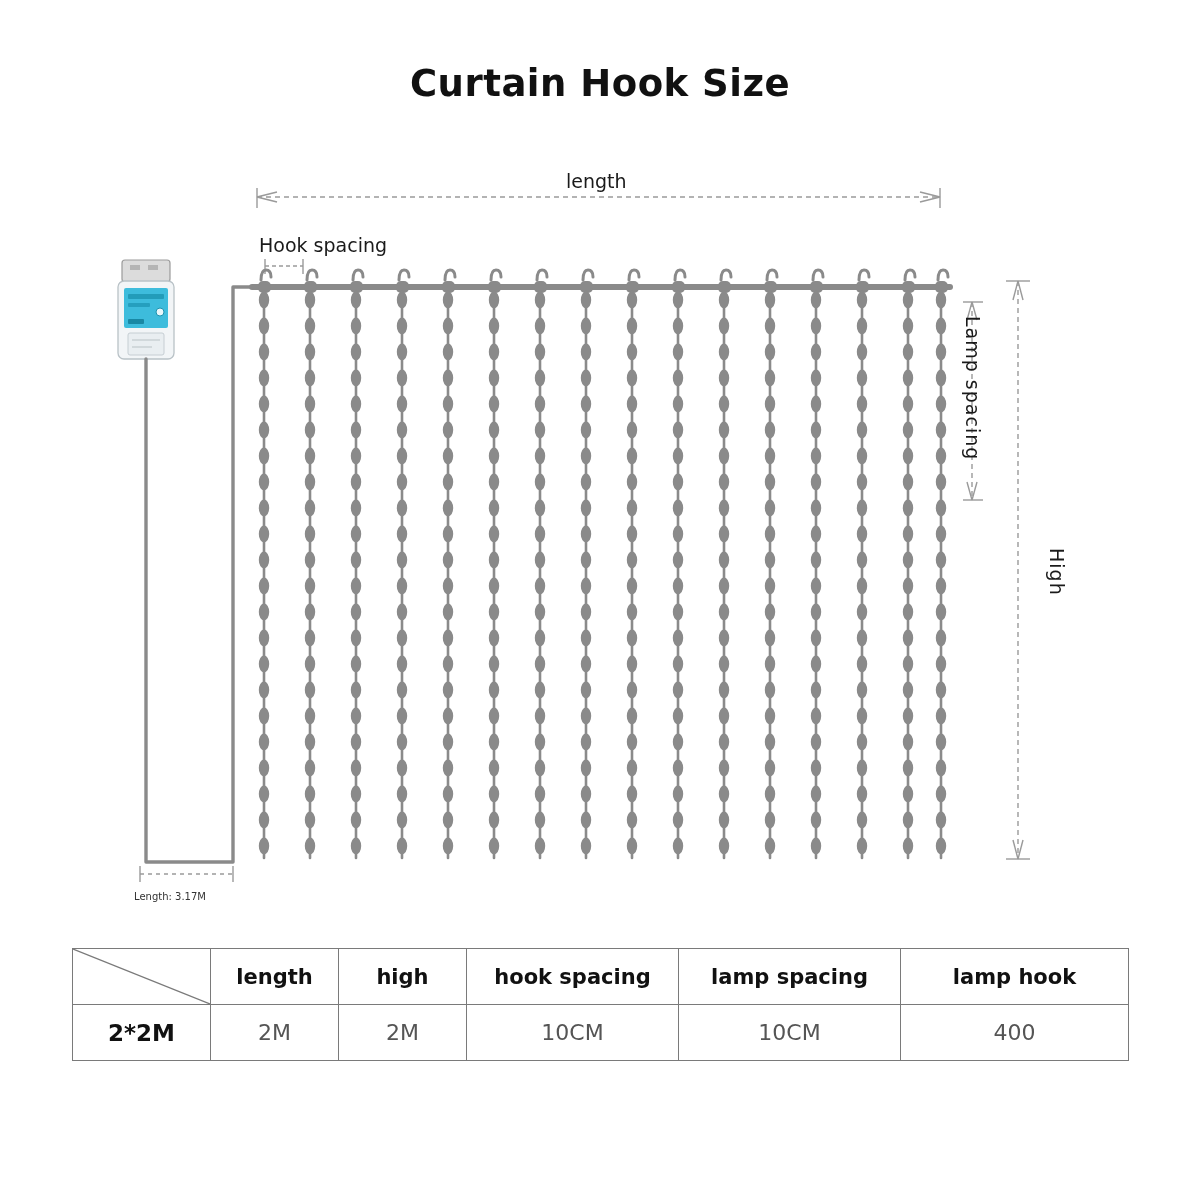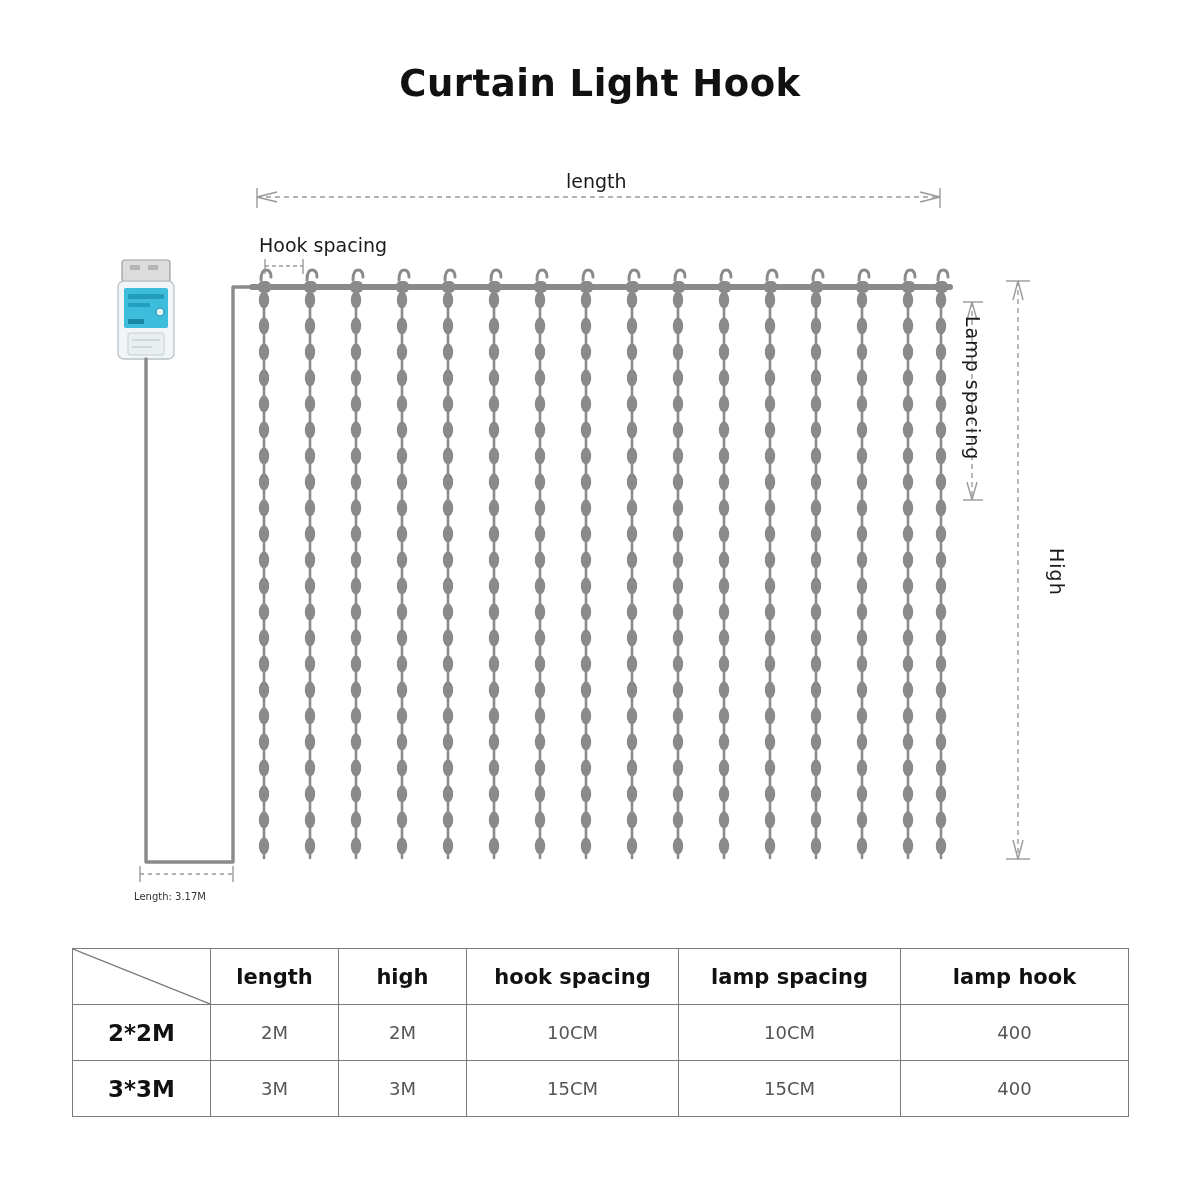--- a/index.html
+++ b/index.html
@@ -91,21 +91,21 @@
     font-size: 21px;
     font-weight: bold;
     color: #111;
   }
   table.spec td.rowhead {
     font-size: 23px;
     font-weight: bold;
     color: #111;
   }
   table.spec td.val {
-    font-size: 18px;
+    font-size: 22px;
     color: #555;
   }
   .corner {
     position: relative;
     padding: 0;
   }
   .corner svg {
     position: absolute;
     inset: 0;
     width: 100%;
@@ -114,21 +114,21 @@
   col.c0 { width: 138px; }
   col.c1 { width: 128px; }
   col.c2 { width: 128px; }
   col.c3 { width: 212px; }
   col.c4 { width: 222px; }
   col.c5 { width: 228px; }
 </style>
 </head>
 <body>
 
-<div class="title">Curtain Light Hook</div>
+<div class="title">Curtain Hook Size</div>
 
 <div class="diagram">
   <svg width="1200" height="940" viewBox="0 0 1200 940">
     <defs>
       <g id="beadstrand"></g>
     </defs>
 
     <g stroke="#9a9a9a" stroke-width="1.4" fill="none">
       <line x1="257" y1="197" x2="940" y2="197" stroke-dasharray="5,4"></line>
       <line x1="257" y1="188" x2="257" y2="208"></line>
@@ -643,23 +643,15 @@
     </thead>
     <tbody>
       <tr>
         <td class="rowhead">2*2M</td>
         <td class="val">2M</td>
         <td class="val">2M</td>
         <td class="val">10CM</td>
         <td class="val">10CM</td>
         <td class="val">400</td>
       </tr>
-      <tr>
-        <td class="rowhead">3*3M</td>
-        <td class="val">3M</td>
-        <td class="val">3M</td>
-        <td class="val">15CM</td>
-        <td class="val">15CM</td>
-        <td class="val">400</td>
-      </tr>
     </tbody>
   </table>
 </div>
 
 </body></html>

